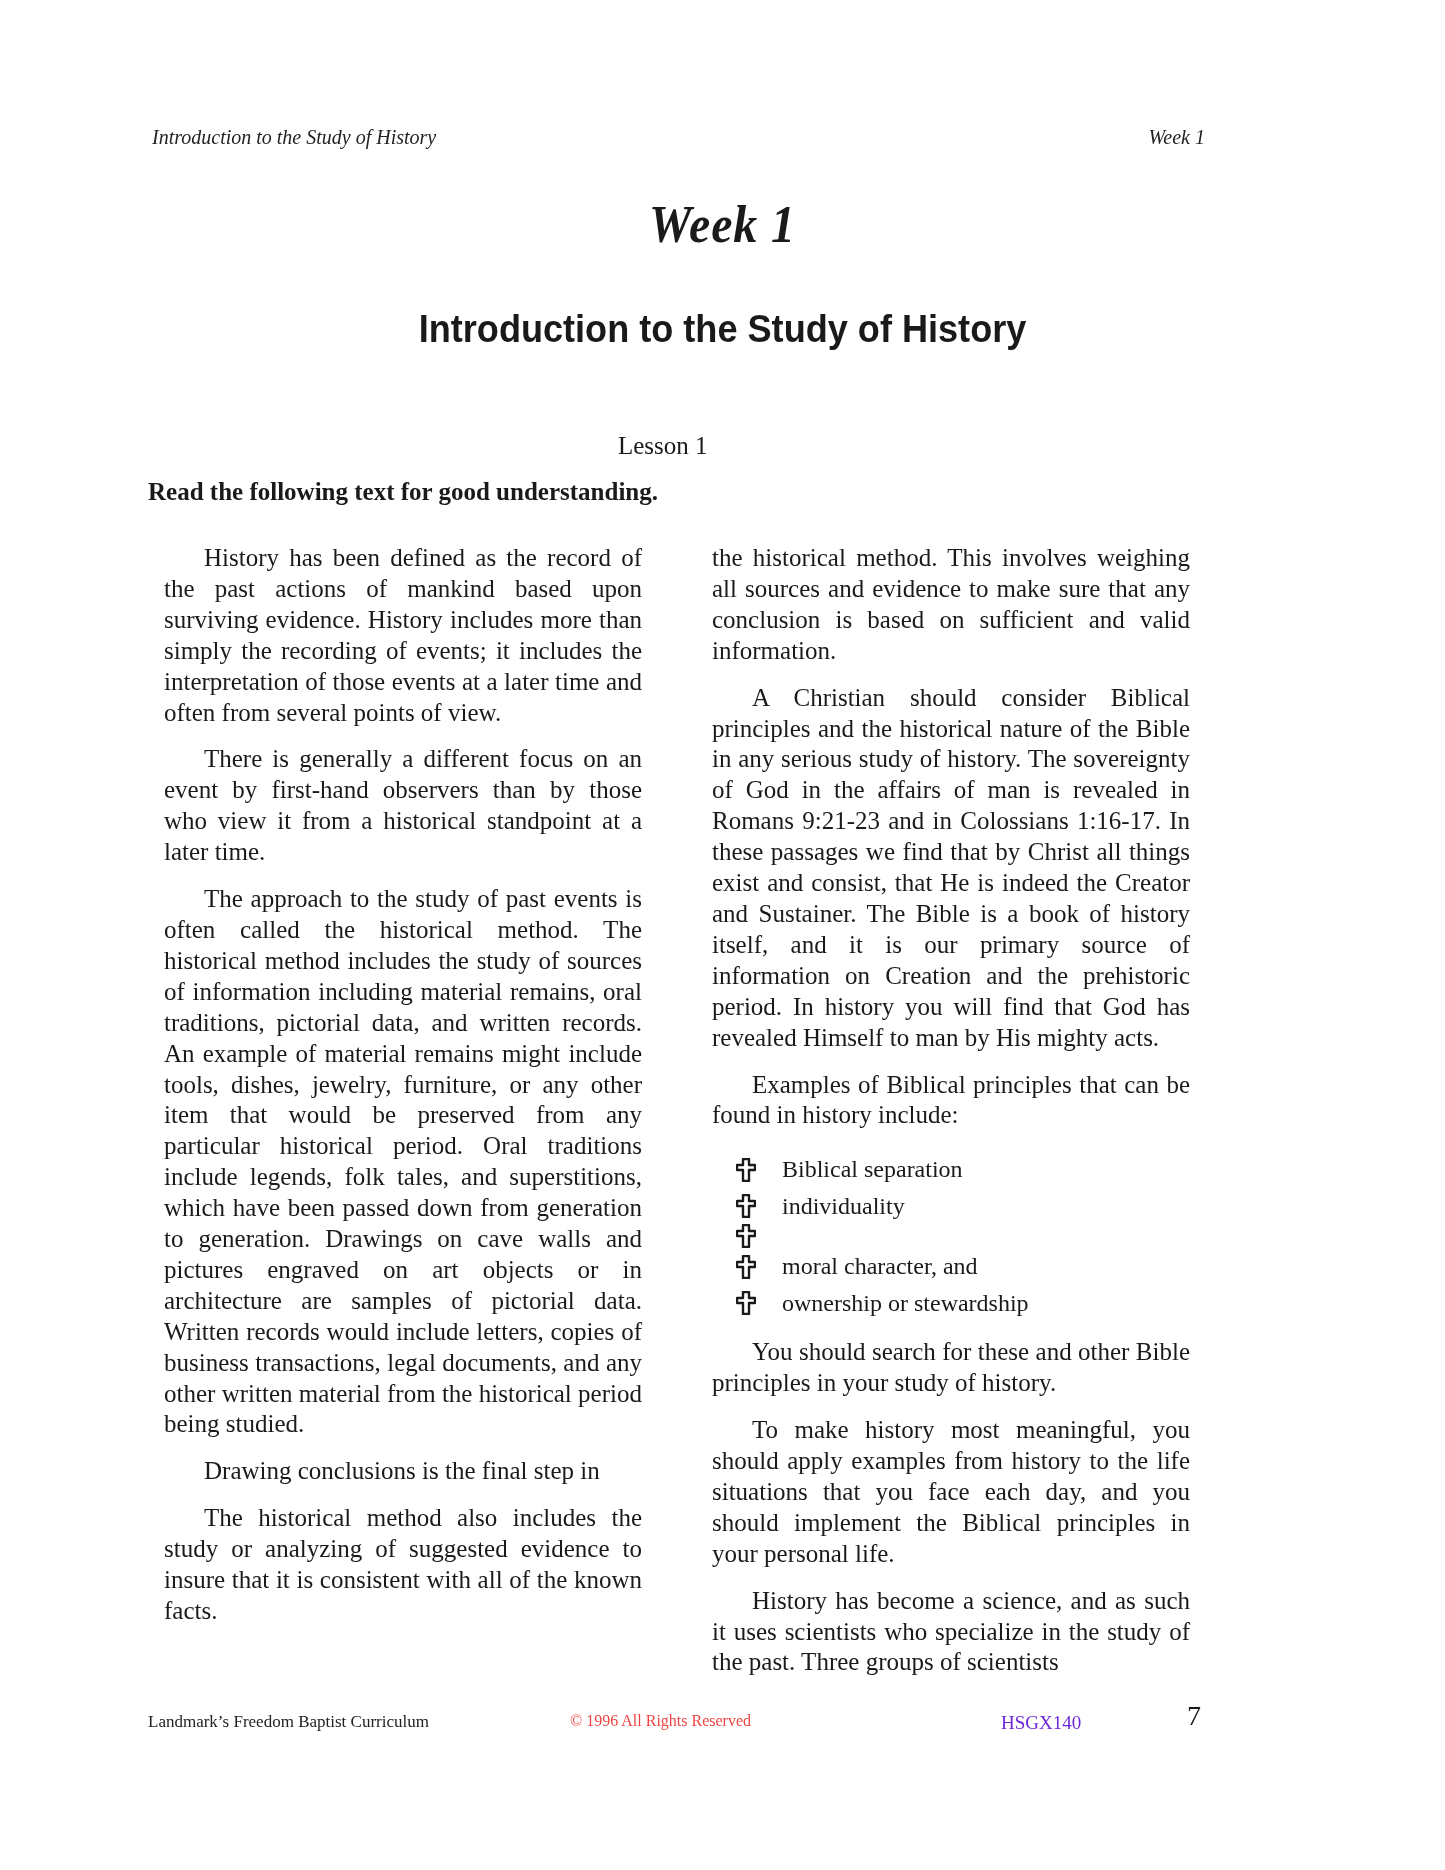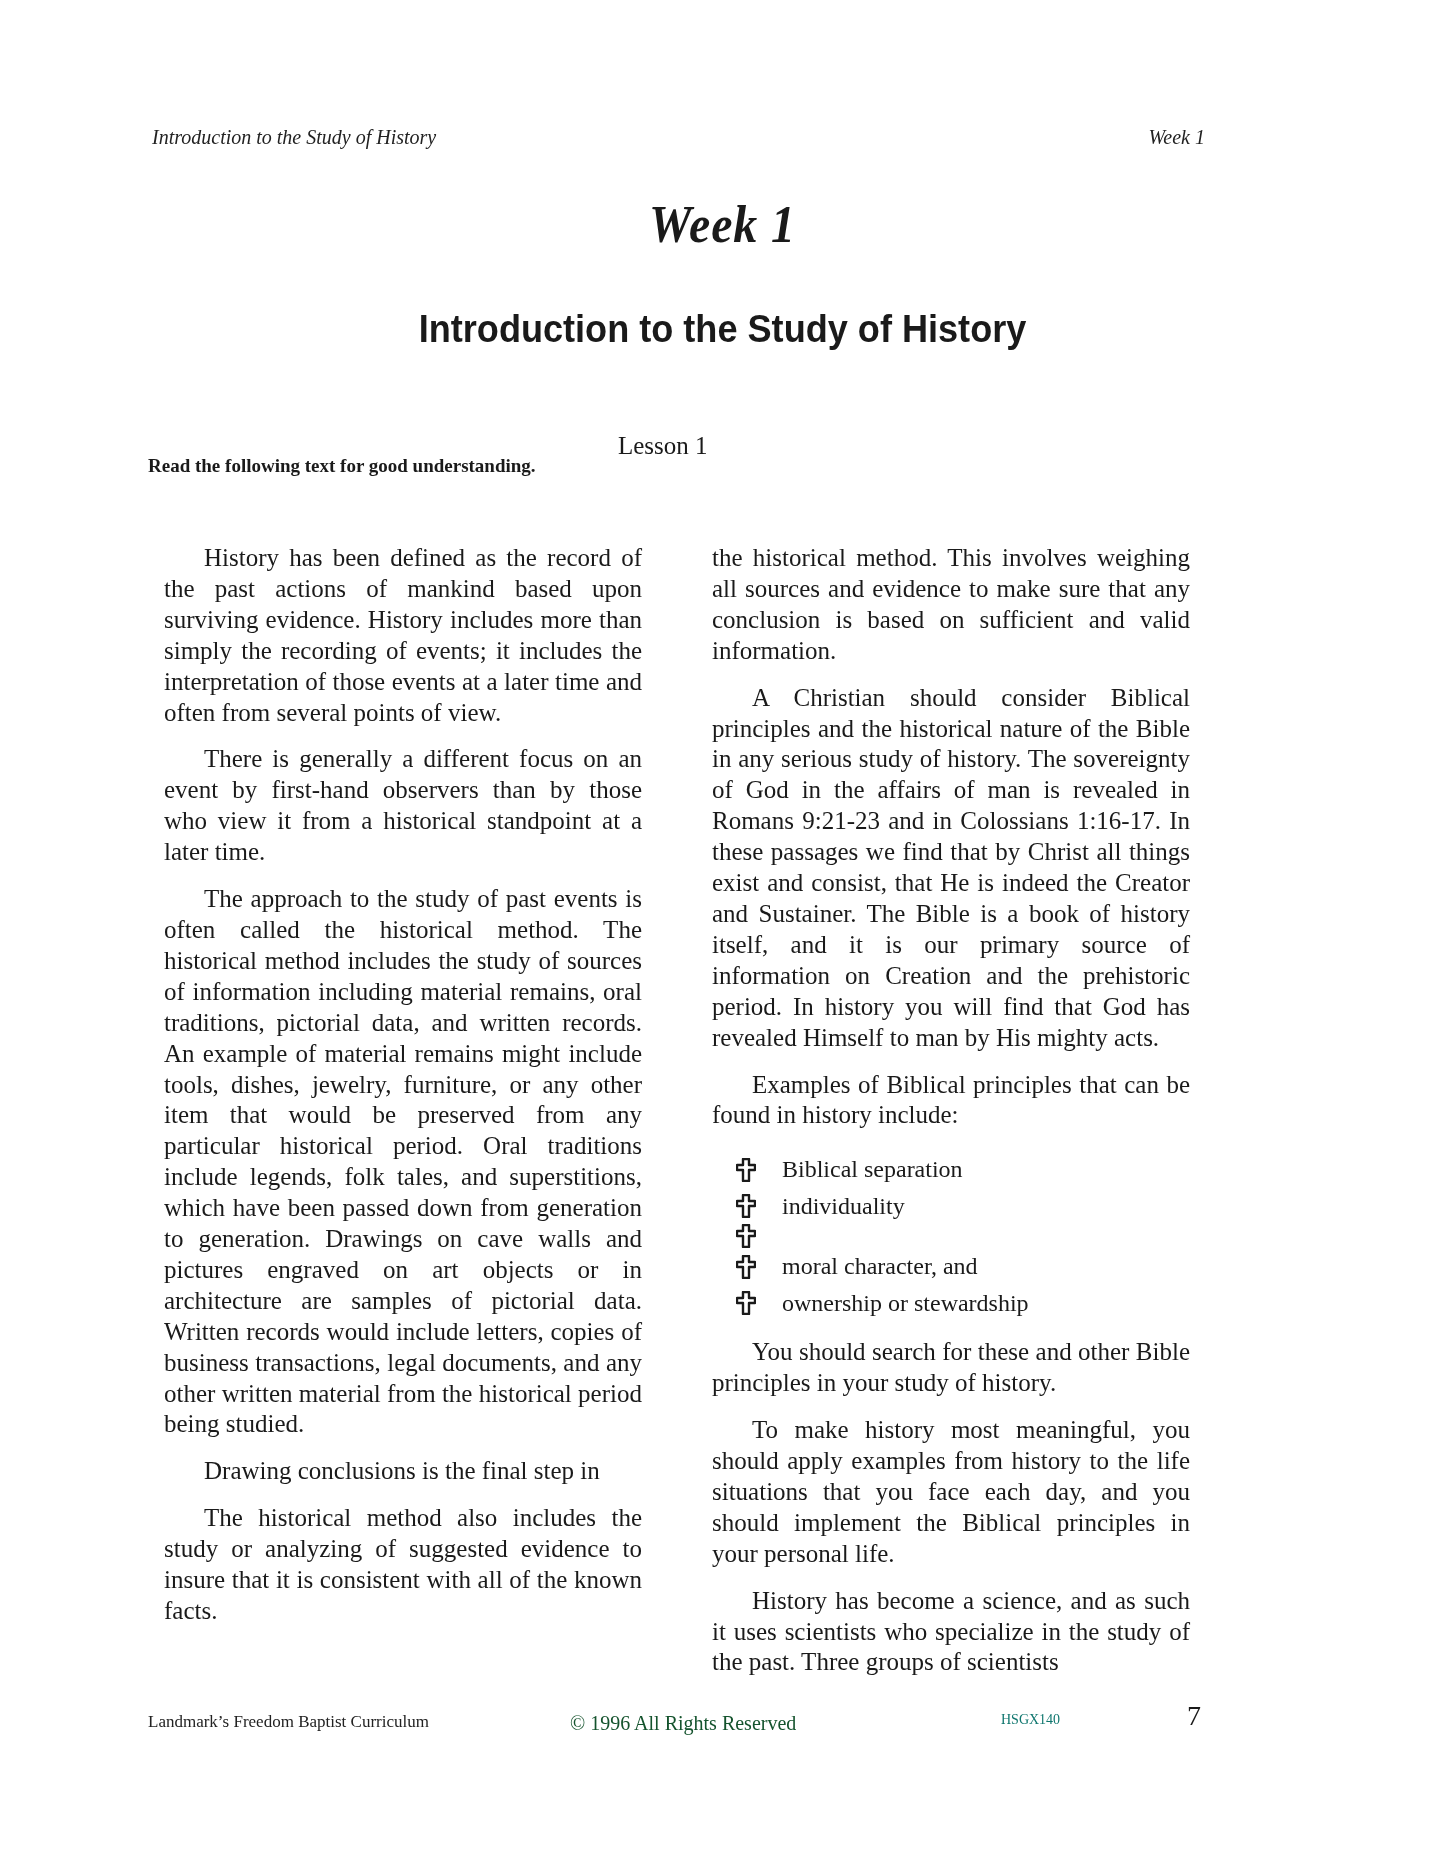--- a/index.html
+++ b/index.html
@@ -60,23 +60,23 @@
       position: absolute;
       left: 618px;
       top: 432px;
       font-weight: normal;
       font-size: 25px;
       color: #1a1a1a;
     }
     .instruction {
       position: absolute;
       left: 148px;
-      top: 455px;
+      top: 478px;
       font-weight: bold;
-      font-size: 19px;
+      font-size: 25px;
       color: #1a1a1a;
     }
     .column {
       position: absolute;
       top: 527px;
       width: 510px;
       font-size: 25px;
       line-height: 30.9px;
       text-align: justify;
       color: #1a1a1a;
@@ -118,29 +118,29 @@
       position: absolute;
       left: 148px;
       top: 1712px;
       font-size: 17px;
       color: #222;
     }
     .footer-center {
       position: absolute;
       left: 570px;
       top: 1712px;
-      font-size: 20px;
-      color: #14532d;
+      font-size: 16px;
+      color: #ef4444;
     }
     .footer-code {
       position: absolute;
       left: 1001px;
       top: 1712px;
-      font-size: 14px;
-      color: #0f766e;
+      font-size: 19px;
+      color: #6d28d9;
     }
     .footer-page {
       position: absolute;
       left: 1187px;
       top: 1700px;
       font-size: 28px;
       color: #1a1a1a;
     }
   </style>
 </head>

